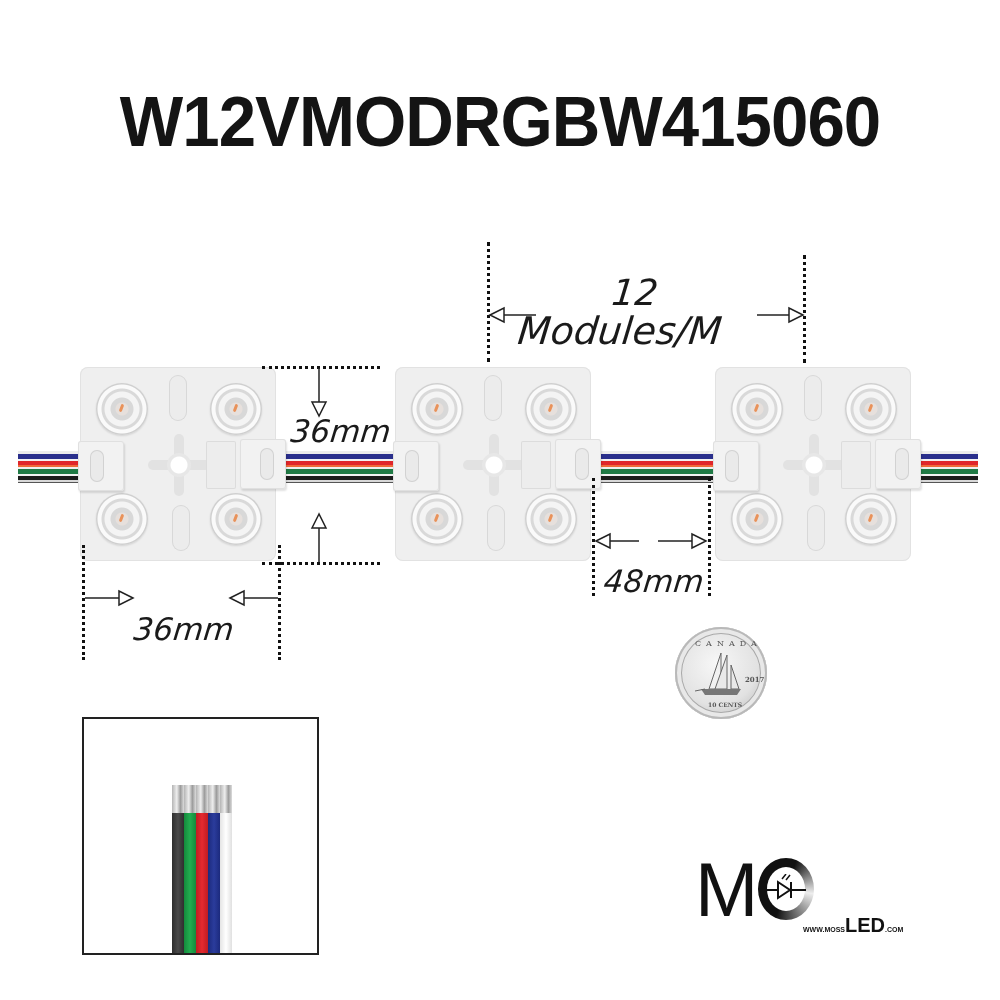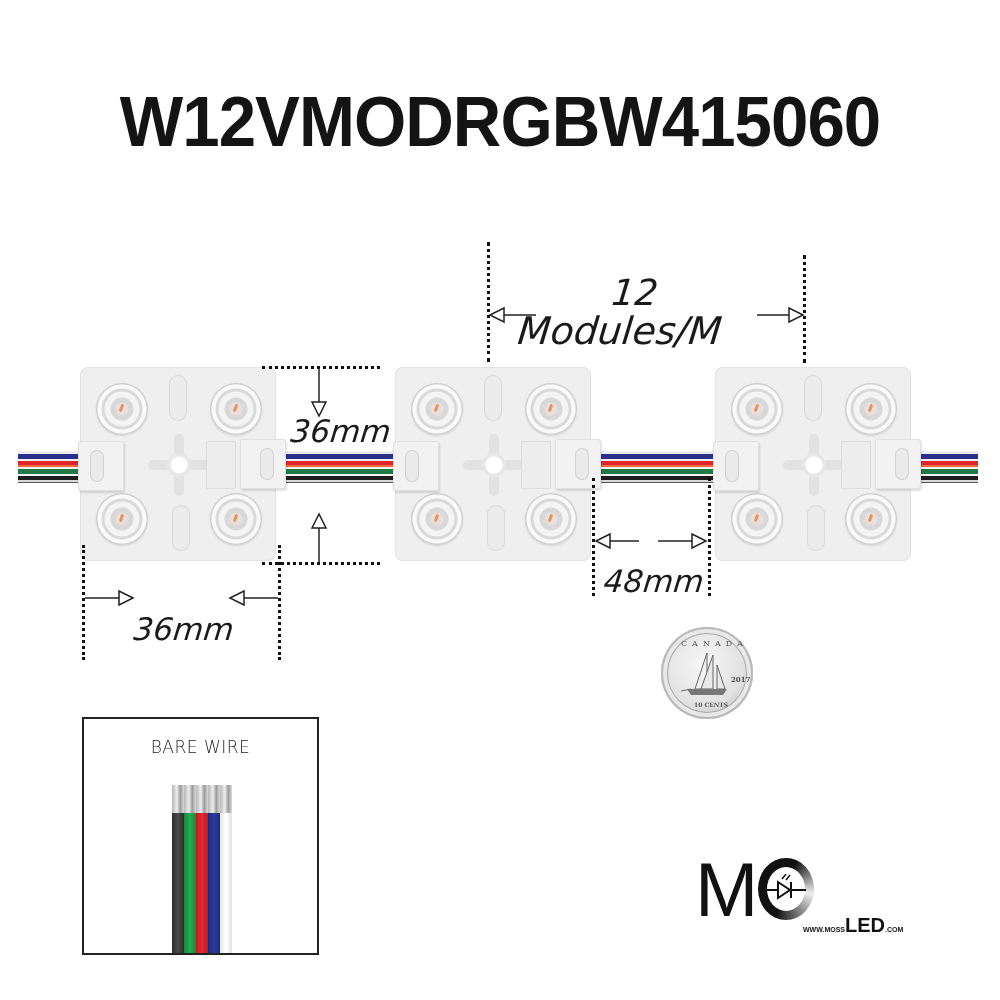--- a/index.html
+++ b/index.html
@@ -147,35 +147,34 @@
 <svg class="abs" style="left:594px; top:531px;" width="50" height="20">
     <polygon points="2,10 16,3 16,17" fill="#fff" stroke="#222" stroke-width="1.5"></polygon>
     <line x1="16" y1="10" x2="45" y2="10" stroke="#222" stroke-width="1.5"></line>
   </svg>
 <svg class="abs" style="left:658px; top:531px;" width="50" height="20">
     <line x1="0" y1="10" x2="34" y2="10" stroke="#222" stroke-width="1.5"></line>
     <polygon points="48,10 34,3 34,17" fill="#fff" stroke="#222" stroke-width="1.5"></polygon>
   </svg>
 <div class="abs dim-label" style="left:604px; top:564px;">48mm</div>
 
-<div class="abs coin" style="left:661px; top:627px;text-align:center;">
+<div class="abs coin" style="left:675px; top:627px;text-align:center;">
   <div class="abs coin-text" style="left:20px; top:12px; font-size:8px; letter-spacing:5px;">CANADA</div>
   <svg class="abs" style="left:18px; top:18px;" width="56" height="56">
     <polygon points="28,8 28,44 16,44" fill="#f1f1f1" stroke="#666" stroke-width="1"></polygon>
     <polygon points="34,10 34,44 22,44" fill="#e9e9e9" stroke="#666" stroke-width="1"></polygon>
     <polygon points="38,20 38,44 46,44" fill="#e9e9e9" stroke="#666" stroke-width="1"></polygon>
     <path d="M8,44 L48,44 L44,50 L12,50 Z" fill="#777"></path>
     <line x1="2" y1="46" x2="12" y2="44" stroke="#666" stroke-width="1"></line>
   </svg>
   <div class="abs coin-text" style="left:70px; top:48px; font-size:7px; font-weight:bold;">2017</div>
   <div class="abs coin-text" style="left:33px; top:74px; font-size:6px; font-weight:bold;">10 CENTS</div>
 </div>
 
 <div class="abs bare-box">
-  <div class="abs bare-title">BARE WIRE</div>
   <div class="abs bw" style="left:88px; background:linear-gradient(90deg,#2e2e2e,#4a4a4a 50%,#2e2e2e);">
       <div class="abs bw-tip"></div>
     </div>
   <div class="abs bw" style="left:100px; background:linear-gradient(90deg,#148a3c,#22ad50 50%,#148a3c);">
       <div class="abs bw-tip"></div>
     </div>
   <div class="abs bw" style="left:112px; background:linear-gradient(90deg,#c01c22,#e52a2f 50%,#c01c22);">
       <div class="abs bw-tip"></div>
     </div>
   <div class="abs bw" style="left:124px; background:linear-gradient(90deg,#1c2a7e,#2b3c9c 50%,#1c2a7e);">

